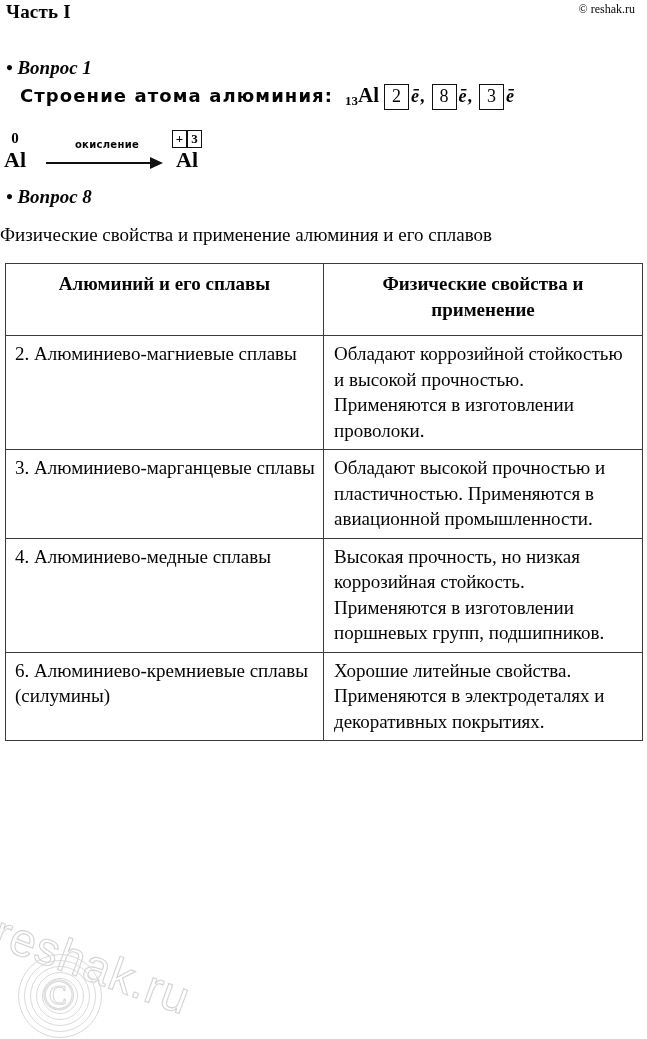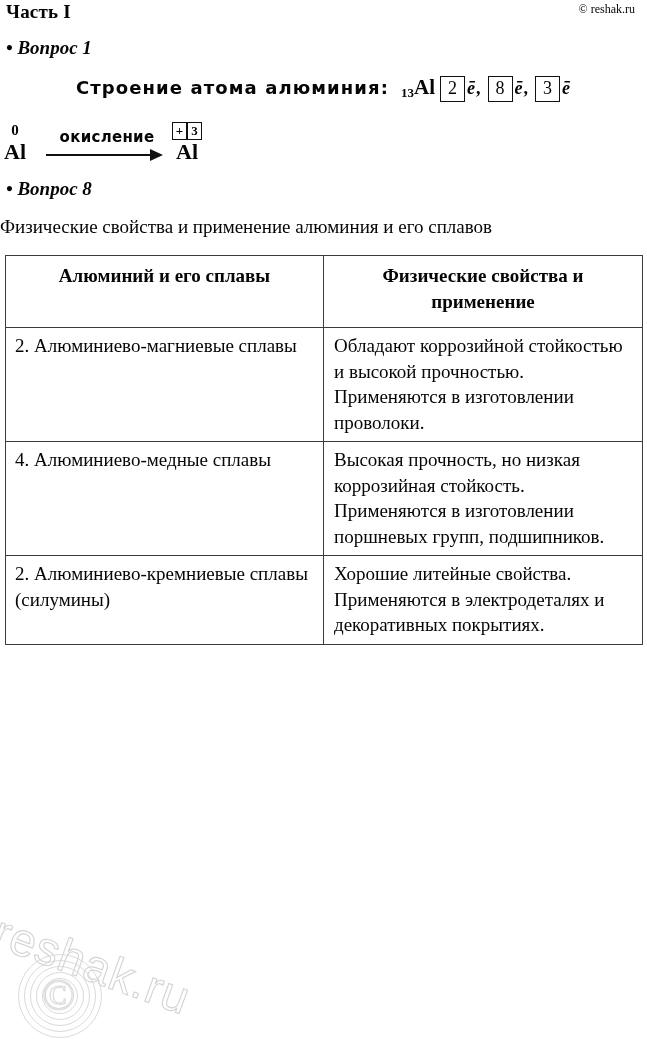--- a/index.html
+++ b/index.html
@@ -95,33 +95,32 @@
 
   
   .question-heading {
     position: relative;
     z-index: 10;
     font-size: 19px;
     font-weight: bold;
     font-style: italic;
     padding-left: 6px;
   }
-  .q1 { margin-top: 11px; }
+  .q1 { margin-top: 31px; }
   .q2 { margin-top: 0; }
 
   
   .structure-line {
     position: relative;
     z-index: 10;
-    margin-top: 16px;
-    padding-left: 0;
+    margin-top: 4px;
+    padding-left: 20px;
     display: flex;
     align-items: baseline;
     white-space: nowrap;
-    justify-content: center;
   }
   .structure-label {
     font-family: "DejaVu Sans", "Liberation Sans", sans-serif;
     font-size: 18px;
     font-weight: bold;
     letter-spacing: 1.1px;
     margin-right: 12px;
   }
   .element-symbol {
     font-family: "Liberation Serif", serif;
@@ -192,21 +191,21 @@
     text-align: center;
   }
   .ox-arrow-wrap {
     position: absolute;
     left: 46px;
     top: 12px;
     width: 122px;
   }
   .ox-arrow-label {
     font-family: "DejaVu Sans", "Liberation Sans", sans-serif;
-    font-size: 15px;
+    font-size: 10px;
     font-weight: bold;
     text-align: center;
     letter-spacing: .3px;
     line-height: 18px;
   }
   .ox-arrow {
     position: relative;
     margin-top: 4px;
     height: 10px;
   }
@@ -335,21 +334,25 @@
       <th>Алюминий и его сплавы</th>
       <th>Физические свойства и применение</th>
     </tr>
   </thead>
   <tbody>
     <tr>
       <td class="cell-name">2. Алюминиево-магниевые сплавы</td>
       <td class="cell-props">Обладают коррозийной стойкостью и высокой прочностью. Применяются в изготовлении проволоки.</td>
     </tr>
     <tr>
+      <td class="cell-name">3. Алюминиево-марганцевые сплавы</td>
+      <td class="cell-props">Обладают высокой прочностью и пластичностью. Применяются в авиационной промышленности.</td>
+    </tr>
+    <tr>
       <td class="cell-name">4. Алюминиево-медные сплавы</td>
       <td class="cell-props">Высокая прочность, но низкая коррозийная стойкость. Применяются в изготовлении поршневых групп, подшипников.</td>
     </tr>
     <tr>
-      <td class="cell-name">2. Алюминиево-кремниевые сплавы (силумины)</td>
+      <td class="cell-name">6. Алюминиево-кремниевые сплавы (силумины)</td>
       <td class="cell-props">Хорошие литейные свойства. Применяются в электродеталях и декоративных покрытиях.</td>
     </tr>
   </tbody>
 </table>
 
 </body></html>

